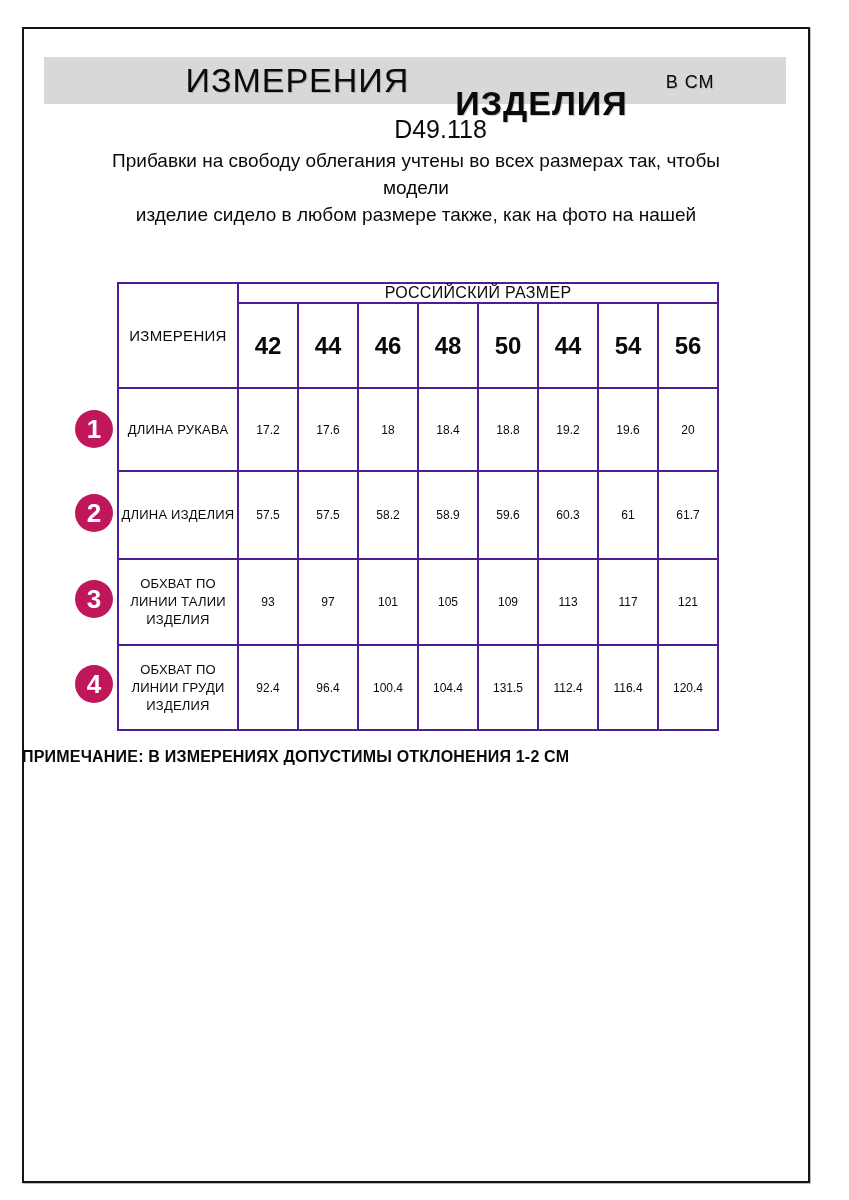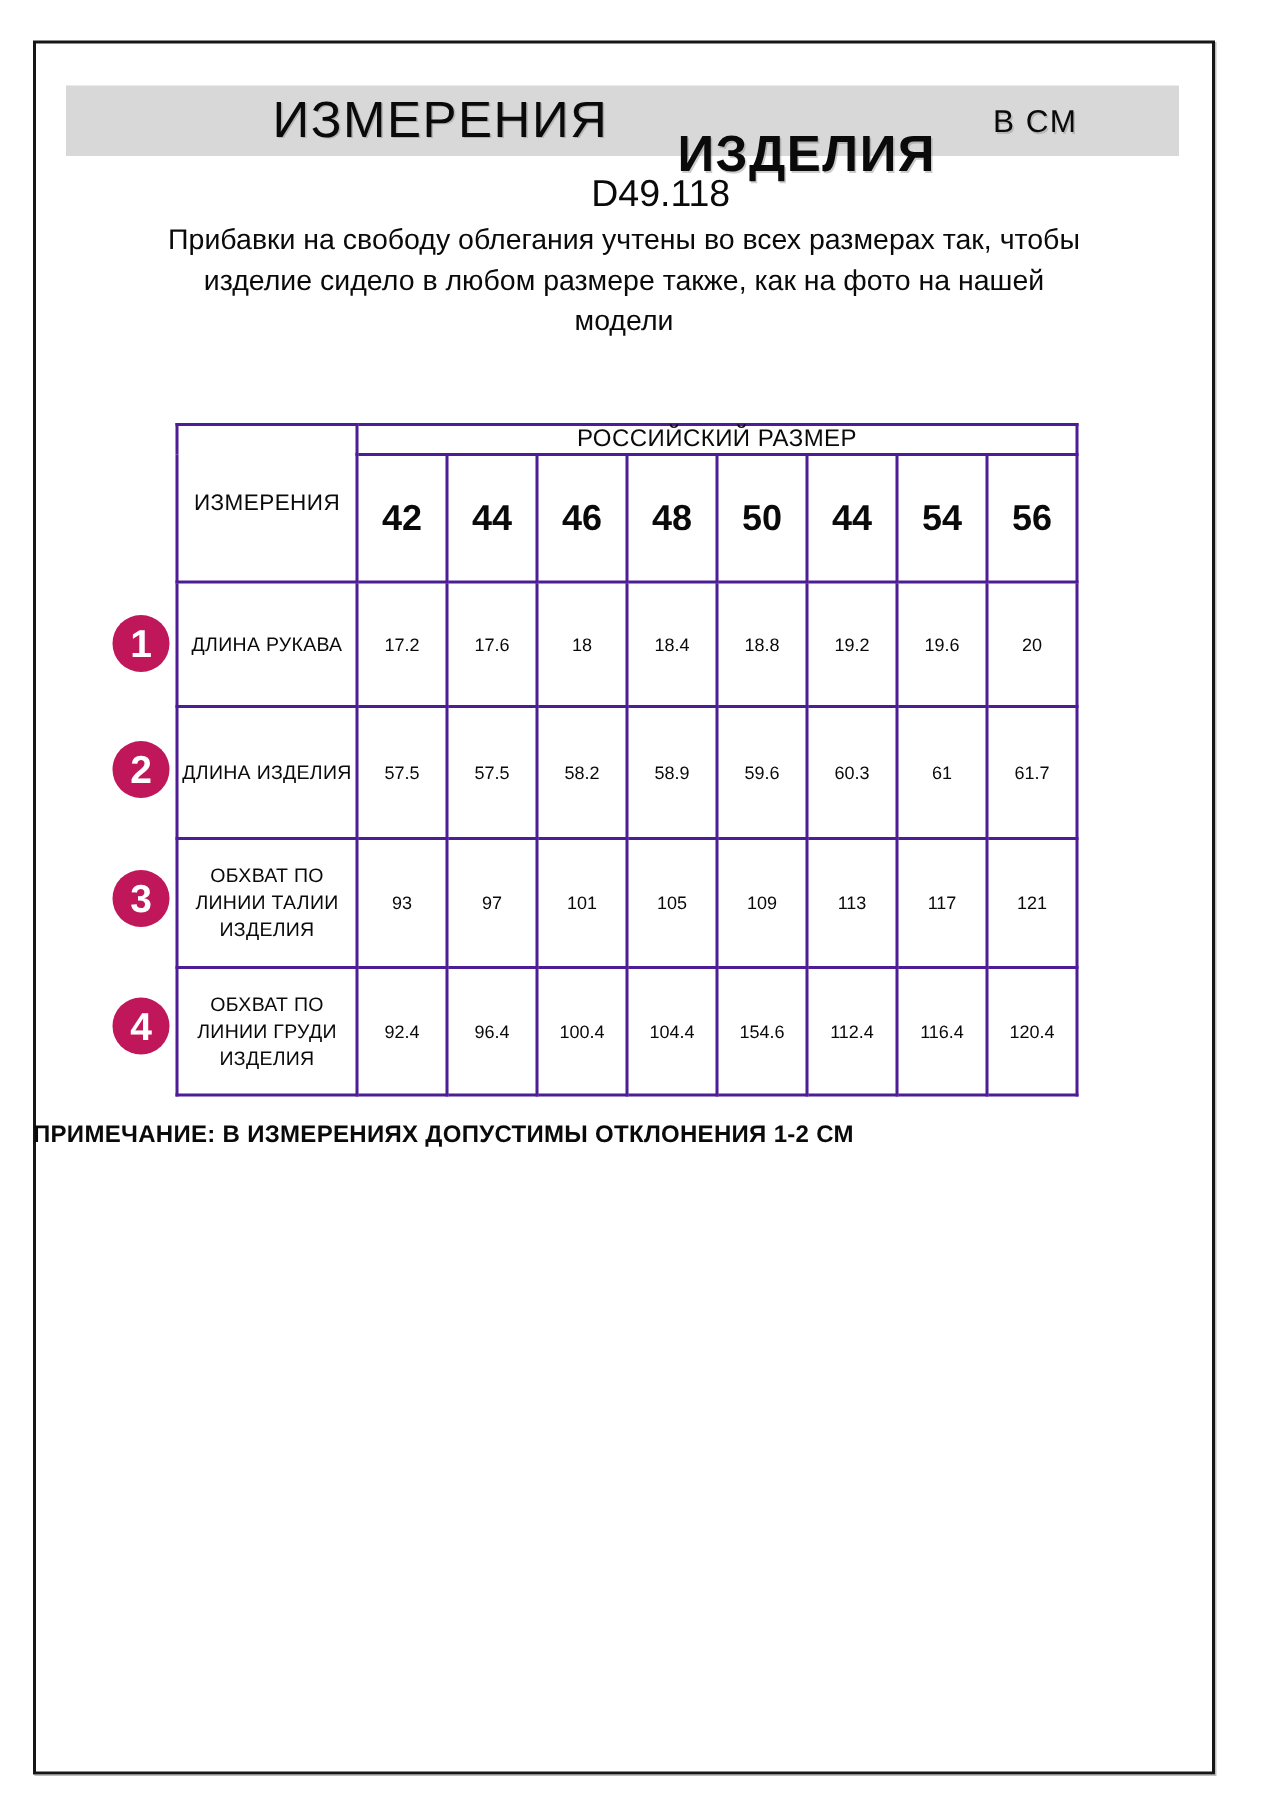--- a/index.html
+++ b/index.html
@@ -46,21 +46,21 @@
   .title-part2 {
     margin-left: 46px;
     font-size: 34px;
     font-weight: 700;
     letter-spacing: 1px;
     text-shadow: 1px 1px 0 rgba(110,110,110,0.35);
     margin-top: 45px;
   }
   .title-unit {
     margin-left: 38px;
-    font-size: 21px;
+    font-size: 18px;
     font-weight: 500;
     letter-spacing: 1px;
     padding-top: 3px;
     text-shadow: 1px 1px 0 rgba(110,110,110,0.3);
     text-align: center;
   }
   .product-code {
     position: absolute;
     top: 115px;
     left: 16px;
@@ -160,22 +160,22 @@
   <div class="header-bar">
     <span class="title-part1">ИЗМЕРЕНИЯ</span>
     <span class="title-part2">ИЗДЕЛИЯ</span>
     <span class="title-unit">В СМ</span>
   </div>
 
   <div class="product-code">D49.118</div>
 
   <div class="description">
     <div>Прибавки на свободу облегания учтены во всех размерах так, чтобы</div>
+    <div>модели</div>
     <div>изделие сидело в любом размере также, как на фото на нашей</div>
-    <div>модели</div>
   </div>
 
   <table class="size-table">
     <colgroup>
       <col style="width:120px">
       <col style="width:60px">
         <col style="width:60px">
         <col style="width:60px">
         <col style="width:60px">
       <col style="width:60px">
@@ -230,21 +230,21 @@
         <td class="cell-value">113</td>
         <td class="cell-value">117</td>
         <td class="cell-value">121</td>
       </tr>
       <tr class="row-data-4">
         <td class="cell-label">ОБХВАТ ПО ЛИНИИ ГРУДИ ИЗДЕЛИЯ</td>
         <td class="cell-value">92.4</td>
         <td class="cell-value">96.4</td>
         <td class="cell-value">100.4</td>
         <td class="cell-value">104.4</td>
-        <td class="cell-value">154.6</td>
+        <td class="cell-value">131.5</td>
         <td class="cell-value">112.4</td>
         <td class="cell-value">116.4</td>
         <td class="cell-value">120.4</td>
       </tr>
     </tbody>
   </table>
 
   <div class="badge badge-1">1</div>
   <div class="badge badge-2">2</div>
   <div class="badge badge-3">3</div>

